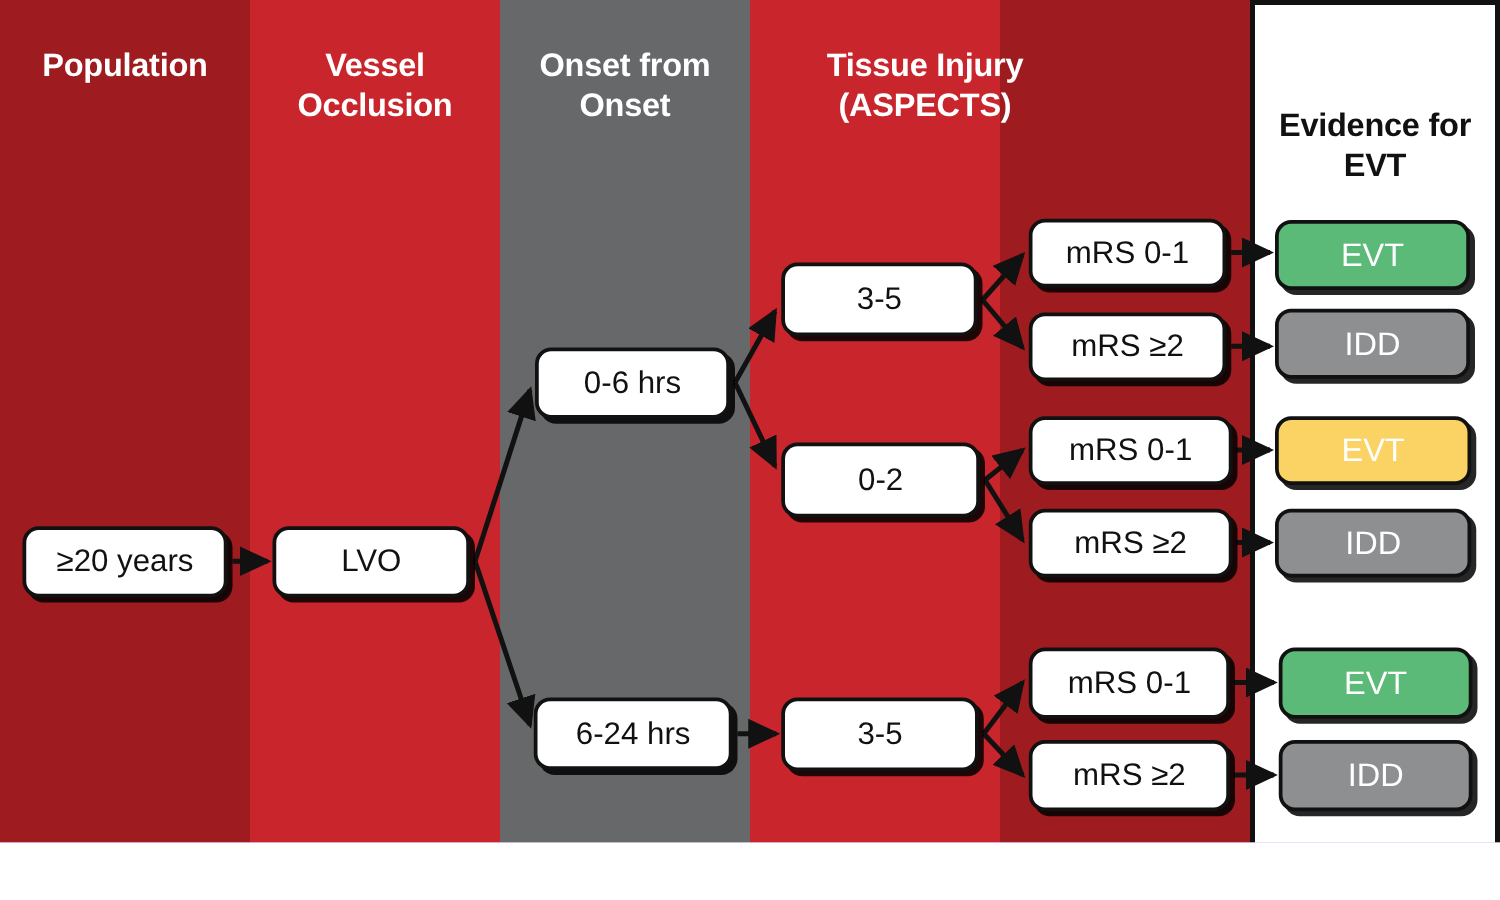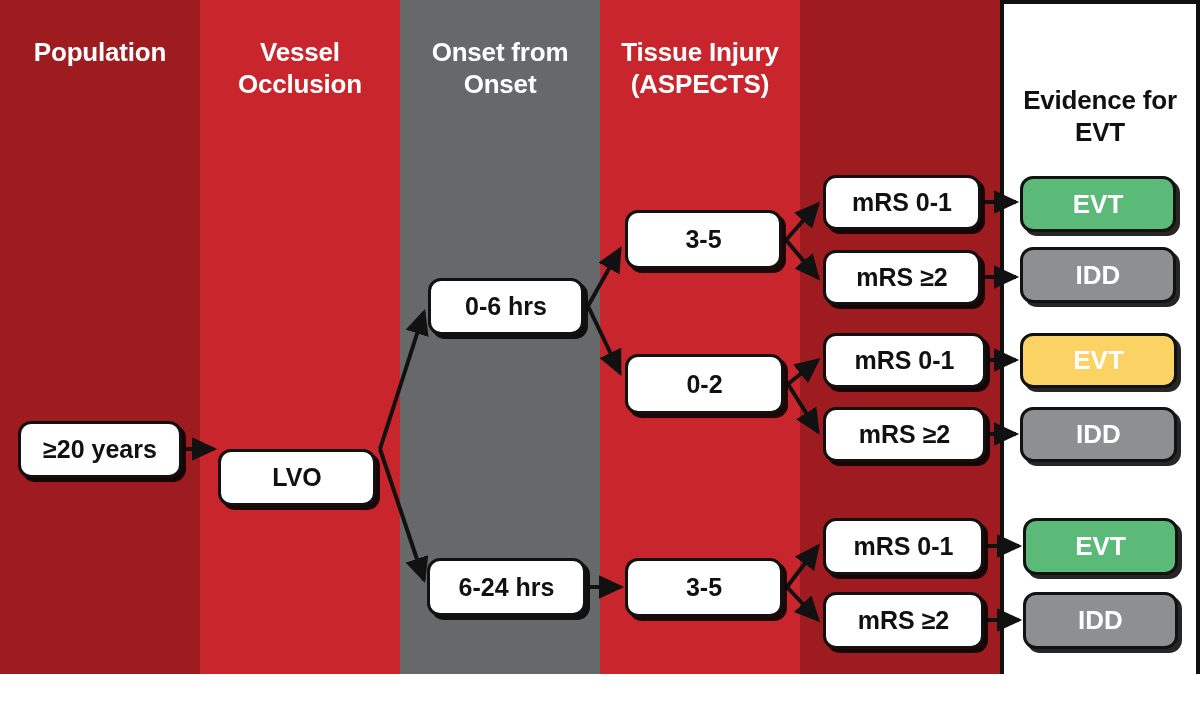--- a/index.html
+++ b/index.html
@@ -53,21 +53,21 @@
     position: absolute;
     box-sizing: border-box;
     background: #ffffff;
     border: 3px solid #111111;
     border-radius: 13px;
     box-shadow: 4px 4px 0 rgba(0,0,0,0.85);
     display: flex;
     align-items: center;
     justify-content: center;
     font-size: 25px;
-    font-weight: bold;
+    font-weight: normal;
     color: #111111;
     white-space: nowrap;
   }
   .node.outcome {
     color: #ffffff;
     font-size: 26px;
     border-width: 3px;
   }
   .node.outcome.evt-green  { background: #5cba79; }
   .node.outcome.evt-yellow { background: #fbd364; }
@@ -99,21 +99,21 @@
     <div>Population</div>
   </div>
   <div class="col-header" style="left:200px;text-align:center;">
     <div>Vessel</div>
     <div>Occlusion</div>
   </div>
   <div class="col-header" style="left:400px;">
     <div>Onset from</div>
     <div>Onset</div>
   </div>
-  <div class="col-header" style="left:600px;">
+  <div class="col-header" style="left:600px;padding-left:40px;">
     <div>Tissue Injury</div>
     <div>(ASPECTS)</div>
   </div>
   <div class="col-header dark-text" style="left:1000px;margin-top:48px;">
     <div>Evidence for</div>
     <div>EVT</div>
   </div>
 
   <svg id="connectors" viewBox="0 0 1200 720">
     <defs>
@@ -148,21 +148,21 @@
       <line x1="989" y1="360" x2="1016" y2="360"></line>
       <line x1="989" y1="434" x2="1016" y2="434"></line>
 
       <line x1="987" y1="546" x2="1019" y2="546"></line>
       <line x1="987" y1="620" x2="1019" y2="620"></line>
     </g>
   </svg>
 
   <div class="node" style="left:18px;  top:421px; width:164px; height:57px;">≥20 years</div>
 
-  <div class="node" style="left:218px; top:421px; width:158px; height:57px;margin-top:28px;">LVO</div>
+  <div class="node" style="left:218px; top:421px; width:158px; height:57px;">LVO</div>
 
   <div class="node" style="left:428px; top:278px; width:156px; height:57px;">0-6 hrs</div>
 
   <div class="node" style="left:427px; top:558px; width:159px; height:58px;">6-24 hrs</div>
 
   <div class="node" style="left:625px; top:210px; width:157px; height:59px;">3-5</div>
 
   <div class="node" style="left:625px; top:354px; width:159px; height:60px;">0-2</div>
 
   <div class="node" style="left:625px; top:558px; width:158px; height:59px;">3-5</div>

